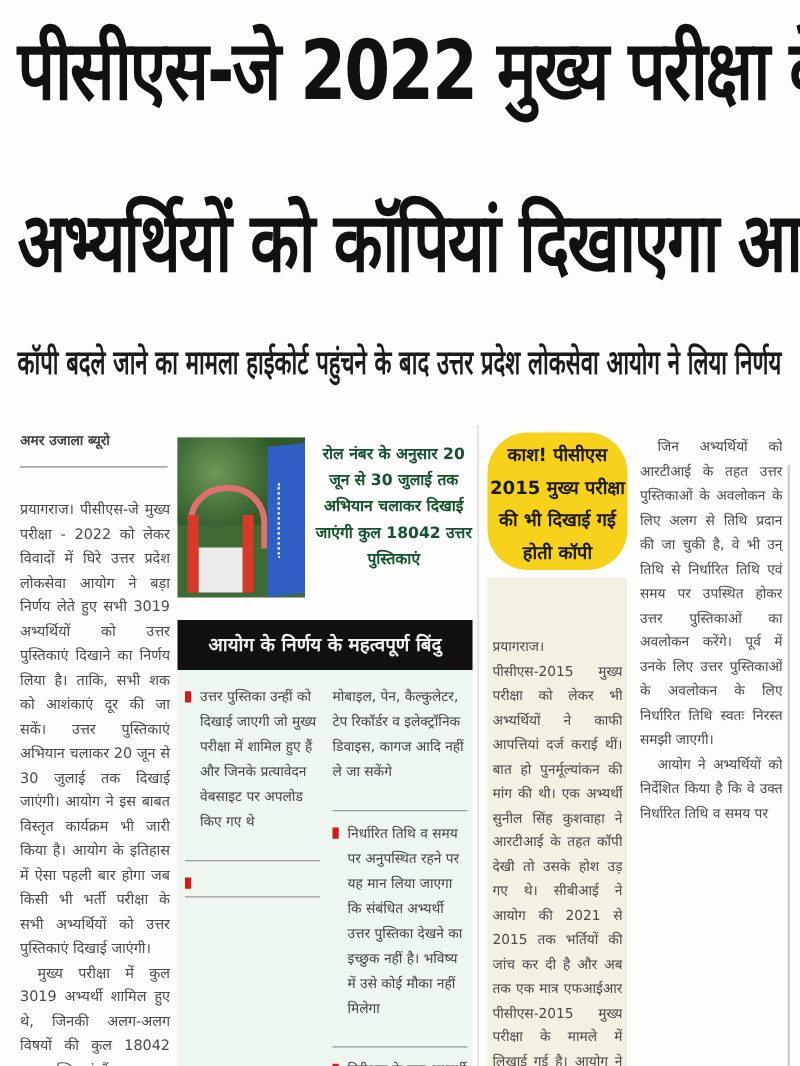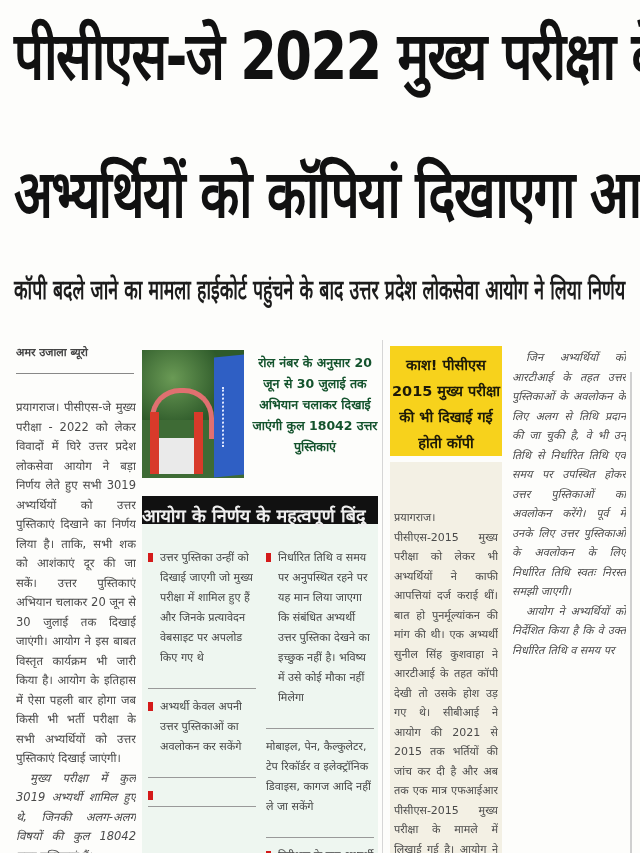--- a/index.html
+++ b/index.html
@@ -4,47 +4,47 @@
 <style>
   html, body { margin:0; padding:0; background:#ffffff; }
   body { width:640px; height:853px; overflow:hidden; position:relative; font-family:"DejaVu Sans", sans-serif; color:#1a1a1a; }
   .page { position:absolute; left:0; top:0; width:640px; height:853px; background:#fdfdfb; }
   .headline1 { position:absolute; left:14px; top:22px; width:612px; font-size:66px; font-weight:bold; line-height:1.05; letter-spacing:-2px; white-space:nowrap; transform:scaleX(0.80); transform-origin:left top; color:#111; }
   .headline2 { position:absolute; left:14px; top:160px; width:612px; font-size:66px; font-weight:bold; line-height:1.05; letter-spacing:-2px; white-space:nowrap; transform:scaleX(0.77); transform-origin:left top; color:#111; }
   .subhead { position:absolute; left:14px; top:270px; font-size:27px; font-weight:bold; white-space:nowrap; transform:scaleX(0.655); transform-origin:left top; color:#1c1c1c; }
 
   .col { position:absolute; font-size:11.5px; line-height:19.5px; color:#4a4a4a; text-align:justify; overflow:hidden; filter:blur(0.6px); }
   .col p { margin:0; text-indent:0; }
-  .col p.indent { text-indent:14px;font-style:italic; }
+  .col p.indent { text-indent:14px; }
   .byline { position:absolute; left:16px; top:344px; width:118px; font-size:11px; font-weight:bold; color:#444; filter:blur(0.6px); padding-bottom:14px; border-bottom:1.5px solid #888; }
   .col1 { left:16px; top:398px; width:120px; height:455px; }
 
   .photo { position:absolute; left:142px; top:350px; width:102px; height:128px; background:#3e6b35; overflow:hidden; }
   .photo .trees { position:absolute; left:0; top:0; width:102px; height:70px; background:radial-gradient(circle at 30% 40%, #6a9a55 0, #2e5a2a 60%); }
   .photo .arch { position:absolute; left:8px; top:38px; width:54px; height:46px; border:5px solid #e07070; border-bottom:none; border-radius:30px 30px 0 0; }
   .photo .pillar-l { position:absolute; left:8px; top:62px; width:9px; height:62px; background:#d83a2a; }
   .photo .pillar-r { position:absolute; left:52px; top:62px; width:9px; height:62px; background:#d83a2a; }
   .photo .wall { position:absolute; left:17px; top:88px; width:35px; height:36px; background:#eaeaea; }
   .photo .board { position:absolute; left:72px; top:6px; width:30px; height:120px; background:#2f5fc4; transform:skewY(-6deg); }
   .photo .board .b-text { position:absolute; left:8px; top:30px; width:14px; height:60px; border-left:2px dotted #dfe7ff; }
 
   .caption { position:absolute; left:252px; top:352px; width:126px; font-size:12.5px; font-weight:bold; line-height:21px; text-align:center; color:#14532d; filter:blur(0.4px); }
 
   .highlights { position:absolute; left:142px; top:496px; width:236px; height:357px; background:#eef6f0; }
-  .hl-title { height:28px; background:#111; color:#f0f0f0; font-size:18px; font-weight:bold; line-height:40px; filter:blur(0.3px); }
+  .hl-title { height:40px; background:#111; color:#f0f0f0; font-size:15px; font-weight:bold; text-align:center; line-height:40px; filter:blur(0.3px); }
   .hl-col { position:absolute; top:52px; width:108px; font-size:11px; line-height:20px; color:#444; filter:blur(0.5px); }
   .hl-col.left { left:6px; }
   .hl-col.right { left:124px; }
   .hl-item { position:relative; padding-left:12px; padding-bottom:20px; margin-bottom:8px; border-bottom:1.5px solid #999; }
   .hl-item.plain { padding-left:0; }
   .bullet { position:absolute; left:0; top:5px; width:5px; height:9px; background:#d41a1a; }
 
   .divider-v { position:absolute; left:382px; top:340px; width:1px; height:513px; background:#d6d6d6; }
 
-  .boxhead { position:absolute; left:390px; top:346px; width:112px; height:110px; background:#f7d21c; font-size:14.5px; font-weight:bold; line-height:26px; text-align:center; padding-top:6px; box-sizing:border-box; color:#1d1a08; filter:blur(0.3px); }
+  .boxhead { position:absolute; left:390px; top:346px; width:112px; height:110px; background:#f7d21c; font-size:14.5px; font-weight:bold; line-height:26px; text-align:center; padding-top:6px; box-sizing:border-box; color:#1d1a08; filter:blur(0.3px);border-radius:32px; }
   .box-body { position:absolute; left:390px; top:462px; width:112px; height:391px; background:#f3f0e4; }
   .col3 { left:394px; top:508px; width:104px; height:345px; font-size:11px; }
 
   .col4 { left:512px; top:348px; width:114px; height:505px; font-size:11px; }
   .col4-rule { position:absolute; left:630px; top:372px; width:1.5px; height:481px; background:#cfcfcf; }
 </style>
 </head>
 <body>
 
 <div class="page">
@@ -68,27 +68,26 @@
     <div class="board">
         <div class="b-text"></div>
       </div>
   </div>
   <div class="caption">रोल नंबर के अनुसार 20 जून से 30 जुलाई तक अभियान चलाकर दिखाई जाएंगी कुल 18042 उत्तर पुस्तिकाएं</div>
 
   <div class="highlights">
     <div class="hl-title">आयोग के निर्णय के महत्वपूर्ण बिंदु</div>
     <div class="hl-col left">
       <div class="hl-item"><span class="bullet"></span><span>उत्तर पुस्तिका उन्हीं को दिखाई जाएगी जो मुख्य परीक्षा में शामिल हुए हैं और जिनके प्रत्यावेदन वेबसाइट पर अपलोड किए गए थे</span></div>
-      <div class="hl-item"><span class="bullet"></span><span>अभ्यर्थी केवल अपनी उत्तर पुस्तिकाओं का अवलोकन कर सकेंगे</span></div>
       <div class="hl-item"><span class="bullet"></span></div>
 
     </div>
     <div class="hl-col right">
+      <div class="hl-item plain"><span>मोबाइल, पेन, कैल्कुलेटर, टेप रिकॉर्डर व इलेक्ट्रॉनिक डिवाइस, कागज आदि नहीं ले जा सकेंगे</span></div>
       <div class="hl-item"><span class="bullet"></span><span>निर्धारित तिथि व समय पर अनुपस्थित रहने पर यह मान लिया जाएगा कि संबंधित अभ्यर्थी उत्तर पुस्तिका देखने का इच्छुक नहीं है। भविष्य में उसे कोई मौका नहीं मिलेगा</span></div>
-      <div class="hl-item plain"><span>मोबाइल, पेन, कैल्कुलेटर, टेप रिकॉर्डर व इलेक्ट्रॉनिक डिवाइस, कागज आदि नहीं ले जा सकेंगे</span></div>
       <div class="hl-item"><span class="bullet"></span><span>निरीक्षण के बाद अभ्यर्थी को निर्धारित स्थान पर लिखकर देना होगा कि उत्तर पुस्तिका का</span></div>
     </div>
   </div>
 
   <div class="divider-v"></div>
 
   <div class="boxhead">काश! पीसीएस 2015 मुख्य परीक्षा की भी दिखाई गई होती कॉपी</div>
   <div class="box-body"></div>
   <div class="col col3">
     <p>प्रयागराज। पीसीएस-2015 मुख्य परीक्षा को लेकर भी अभ्यर्थियों ने काफी आपत्तियां दर्ज कराई थीं। बात हो पुनर्मूल्यांकन की मांग की थी। एक अभ्यर्थी सुनील सिंह कुशवाहा ने आरटीआई के तहत कॉपी देखी तो उसके होश उड़ गए थे। सीबीआई ने आयोग की 2021 से 2015 तक भर्तियों की जांच कर दी है और अब तक एक मात्र एफआईआर पीसीएस-2015 मुख्य परीक्षा के मामले में लिखाई गई है। आयोग ने उस समय भी उत्तर पुस्तिकाएं दिखाने का निर्णय ले लिया होता तो संभवतः</p>

